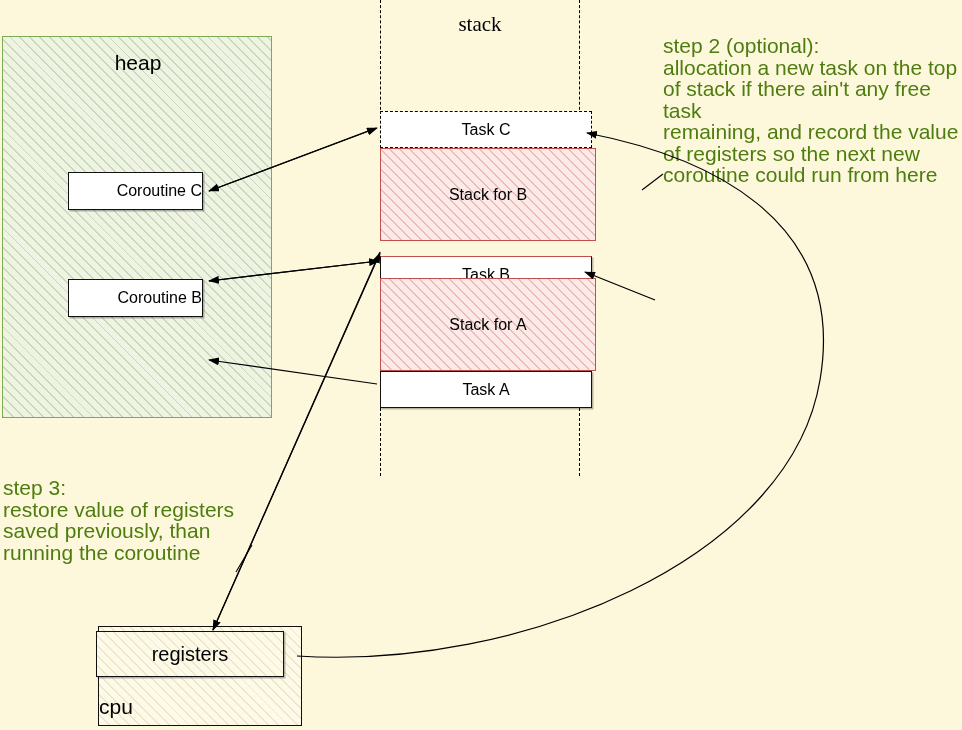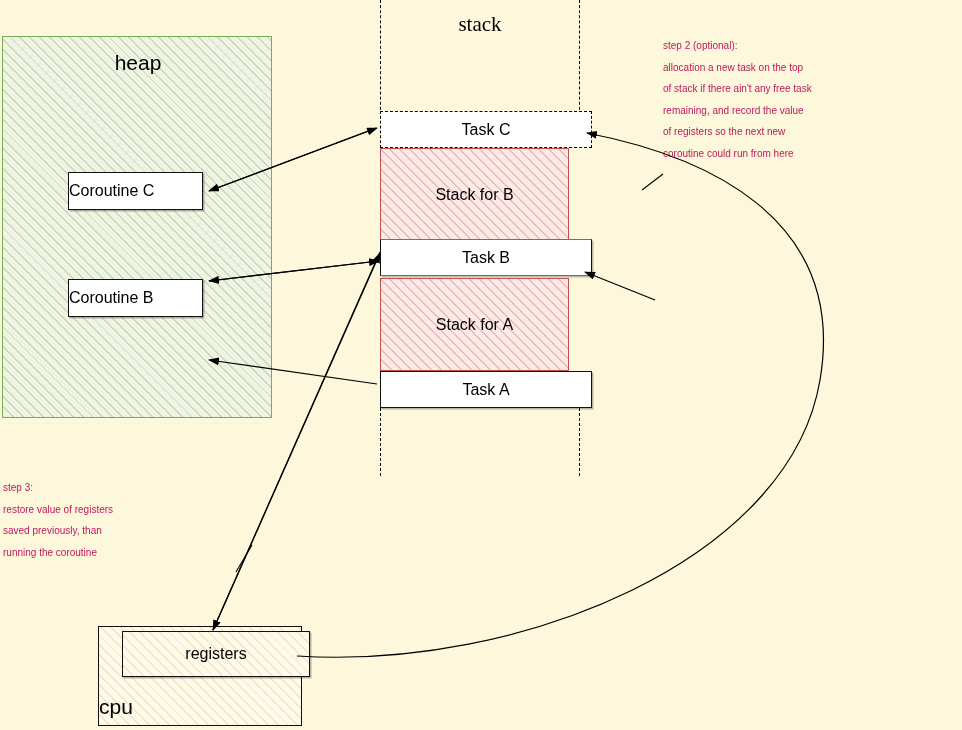--- a/index.html
+++ b/index.html
@@ -55,21 +55,21 @@
   }
   .coroutine-box {
     position: absolute;
     width: 135px;
     height: 38px;
     background: #ffffff;
     border: 1.6px solid #111111;
     box-sizing: border-box;
     display: flex;
     align-items: center;
-    justify-content: flex-start;
+    justify-content: flex-end;
     font-size: 16px;
     color: #000;
     box-shadow: 1.5px 1.5px 0 rgba(0,0,0,0.28);
   }
   #coroutine-c { left: 68px; top: 172px; }
   #coroutine-b { left: 68px; top: 262px; margin-top: 17px; }
   #coroutine-a { left: 68px; top: 343px; }
 
   
   #stack-label {
@@ -103,36 +103,36 @@
     align-items: center;
     justify-content: center;
     font-size: 16px;
     color: #000;
   }
   #task-c {
     top: 111px;
     border: 1.5px dashed #000;
   }
   #task-b {
-    top: 239px;
+    top: 256px;
     border-left: 1.8px solid #111;
     border-right: 1.8px solid #111;
     border-top: 1.2px solid #c0504d;
     border-bottom: 1.2px solid #c0504d;
     box-shadow: 1.5px 1.5px 0 rgba(0,0,0,0.25);
   }
   #task-a {
     top: 371px;
     border: 1.8px solid #111;
     box-shadow: 1.5px 1.5px 0 rgba(0,0,0,0.28);
   }
   .stack-slab {
     position: absolute;
     left: 380px;
-    width: 189px;
+    width: 216px;
     background-color: #fbeae8;
     background-image: repeating-linear-gradient(
         45deg,
         rgba(200,90,80,0.32) 0px,
         rgba(200,90,80,0.32) 1.4px,
         rgba(255,255,255,0) 1.4px,
         rgba(255,255,255,0) 7px);
     border: 1.2px solid #c0504d;
     box-sizing: border-box;
     display: flex;
@@ -165,47 +165,47 @@
     position: absolute;
     left: 0;
     bottom: 6px;
     width: 204px;
     text-align: left;
     font-size: 21px;
     color: #000;
   }
   #registers-box {
     position: absolute;
-    left: 122px;
+    left: 96px;
     top: 631px;
     width: 188px;
     height: 46px;
     background-color: #fdfaea;
     background-image: repeating-linear-gradient(
         45deg,
         rgba(205,185,110,0.30) 0px,
         rgba(205,185,110,0.30) 1.3px,
         rgba(255,255,255,0) 1.3px,
         rgba(255,255,255,0) 7px);
     border: 1.6px solid #111;
     box-sizing: border-box;
     display: flex;
     align-items: center;
     justify-content: center;
-    font-size: 16px;
+    font-size: 20px;
     color: #000;
     box-shadow: 1.5px 1.5px 0 rgba(0,0,0,0.28);
   }
 
   
   .step-note {
     position: absolute;
-    font-size: 10px;
+    font-size: 21px;
     line-height: 21.5px;
-    color: #be185d;
+    color: #4d7c0f;
     white-space: pre-line;
   }
   #note-step2 { left: 663px; top: 35px;  width: 300px; }
   #note-step1 { left: 622px; top: 299px; width: 170px; }
   #note-step3 { left: 3px;   top: 477px; width: 260px; }
 </style>
 </head>
 <body>
 
 <div id="canvas">

